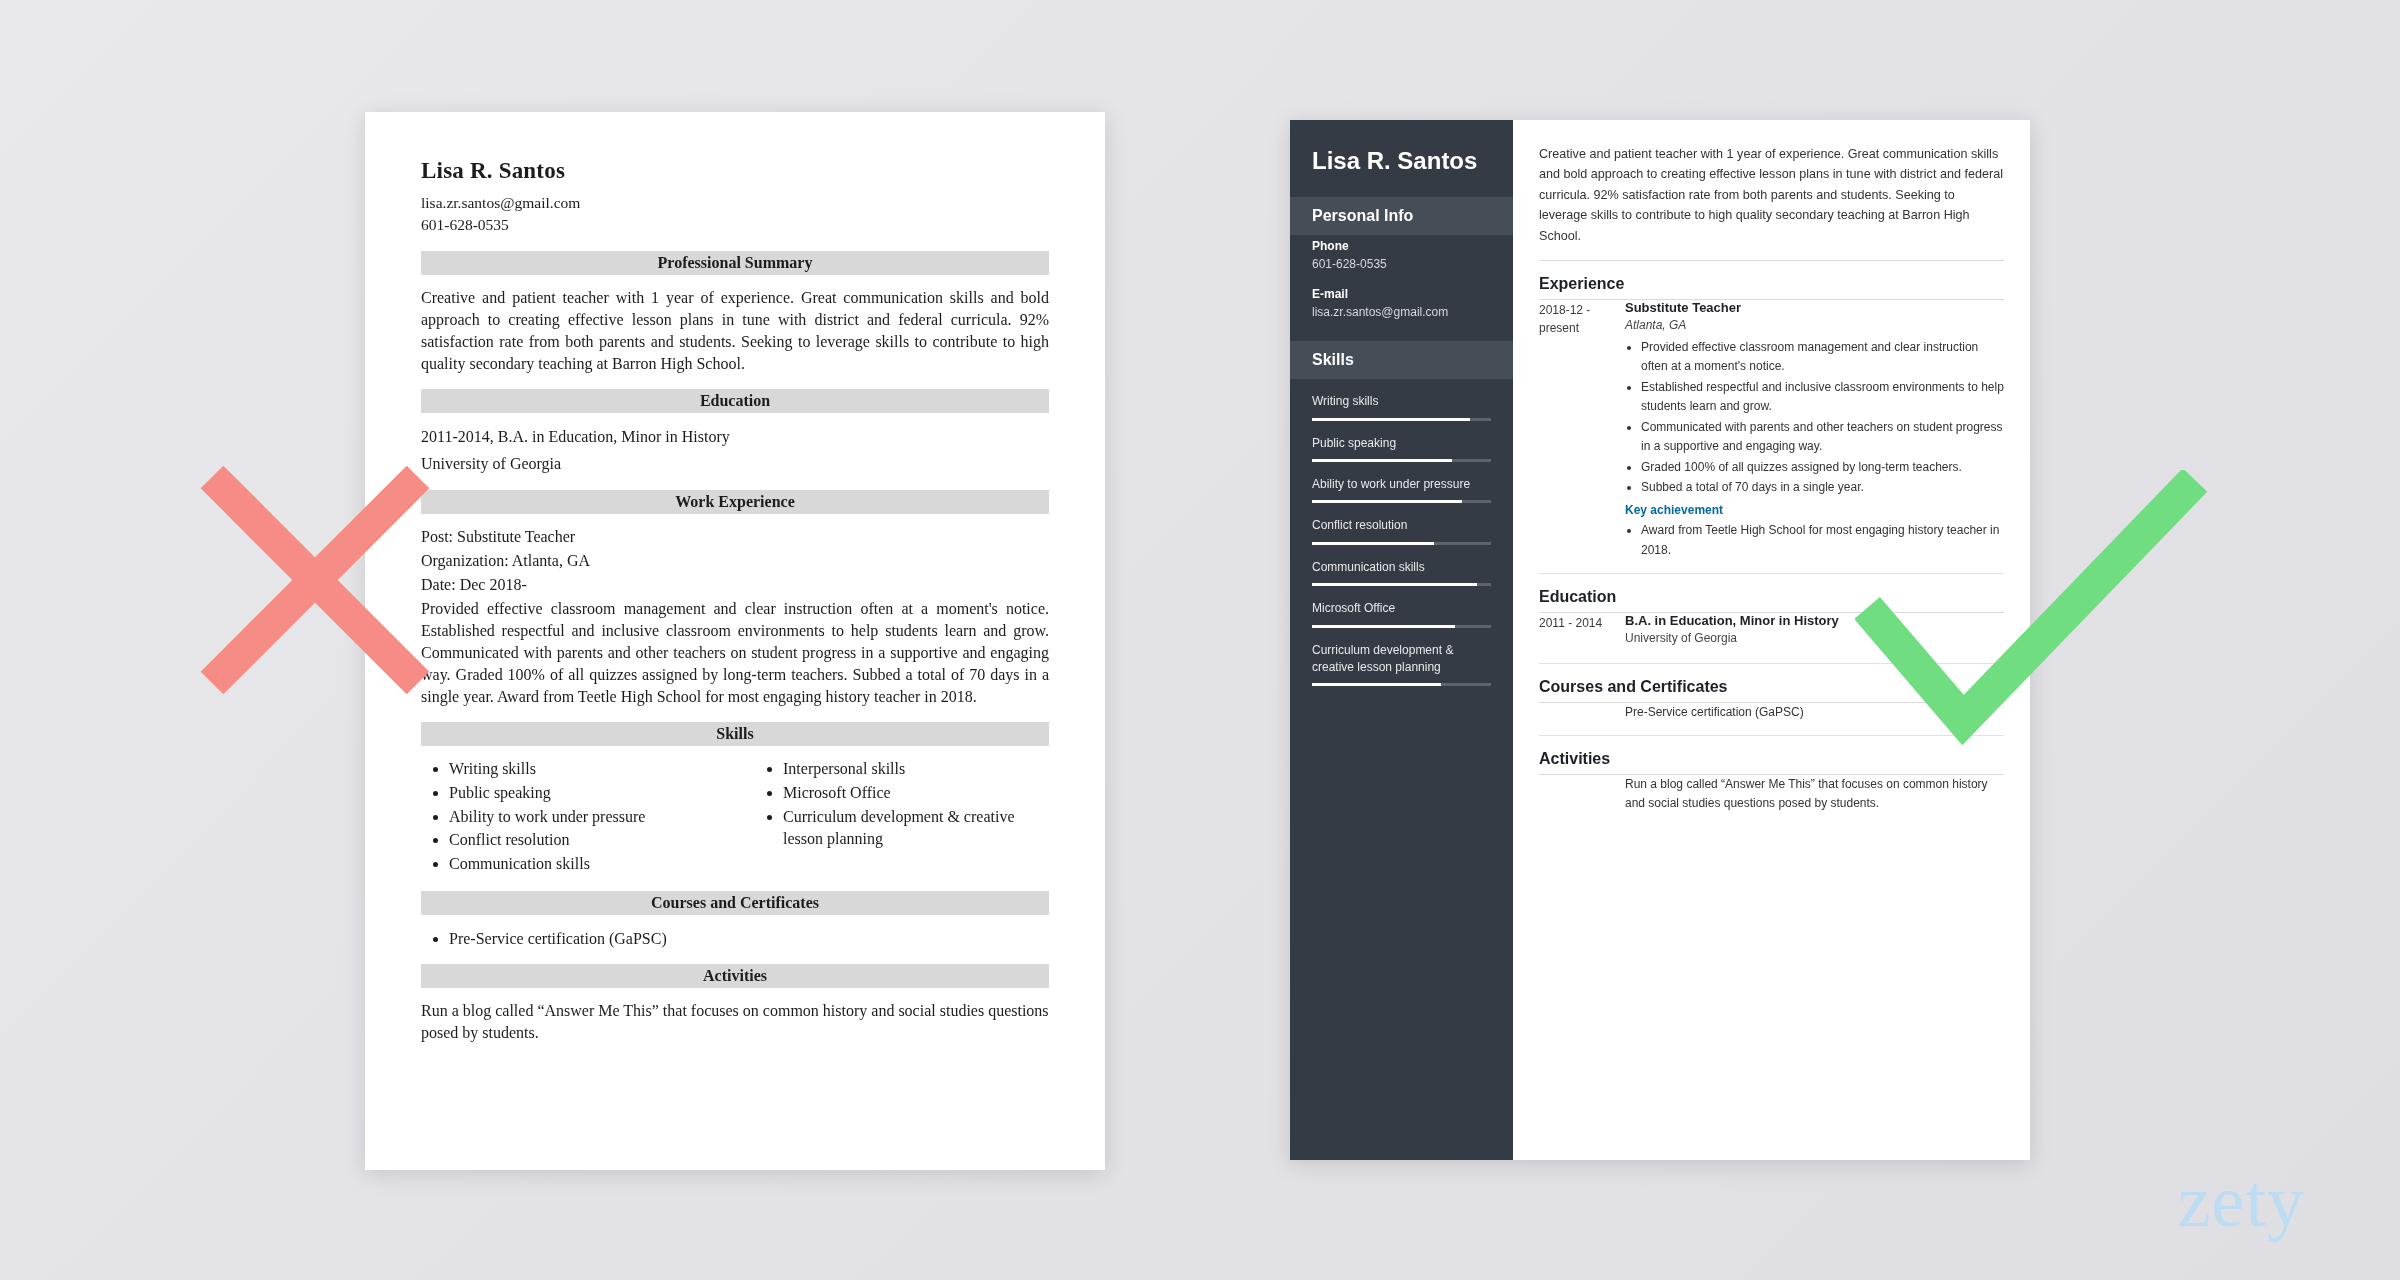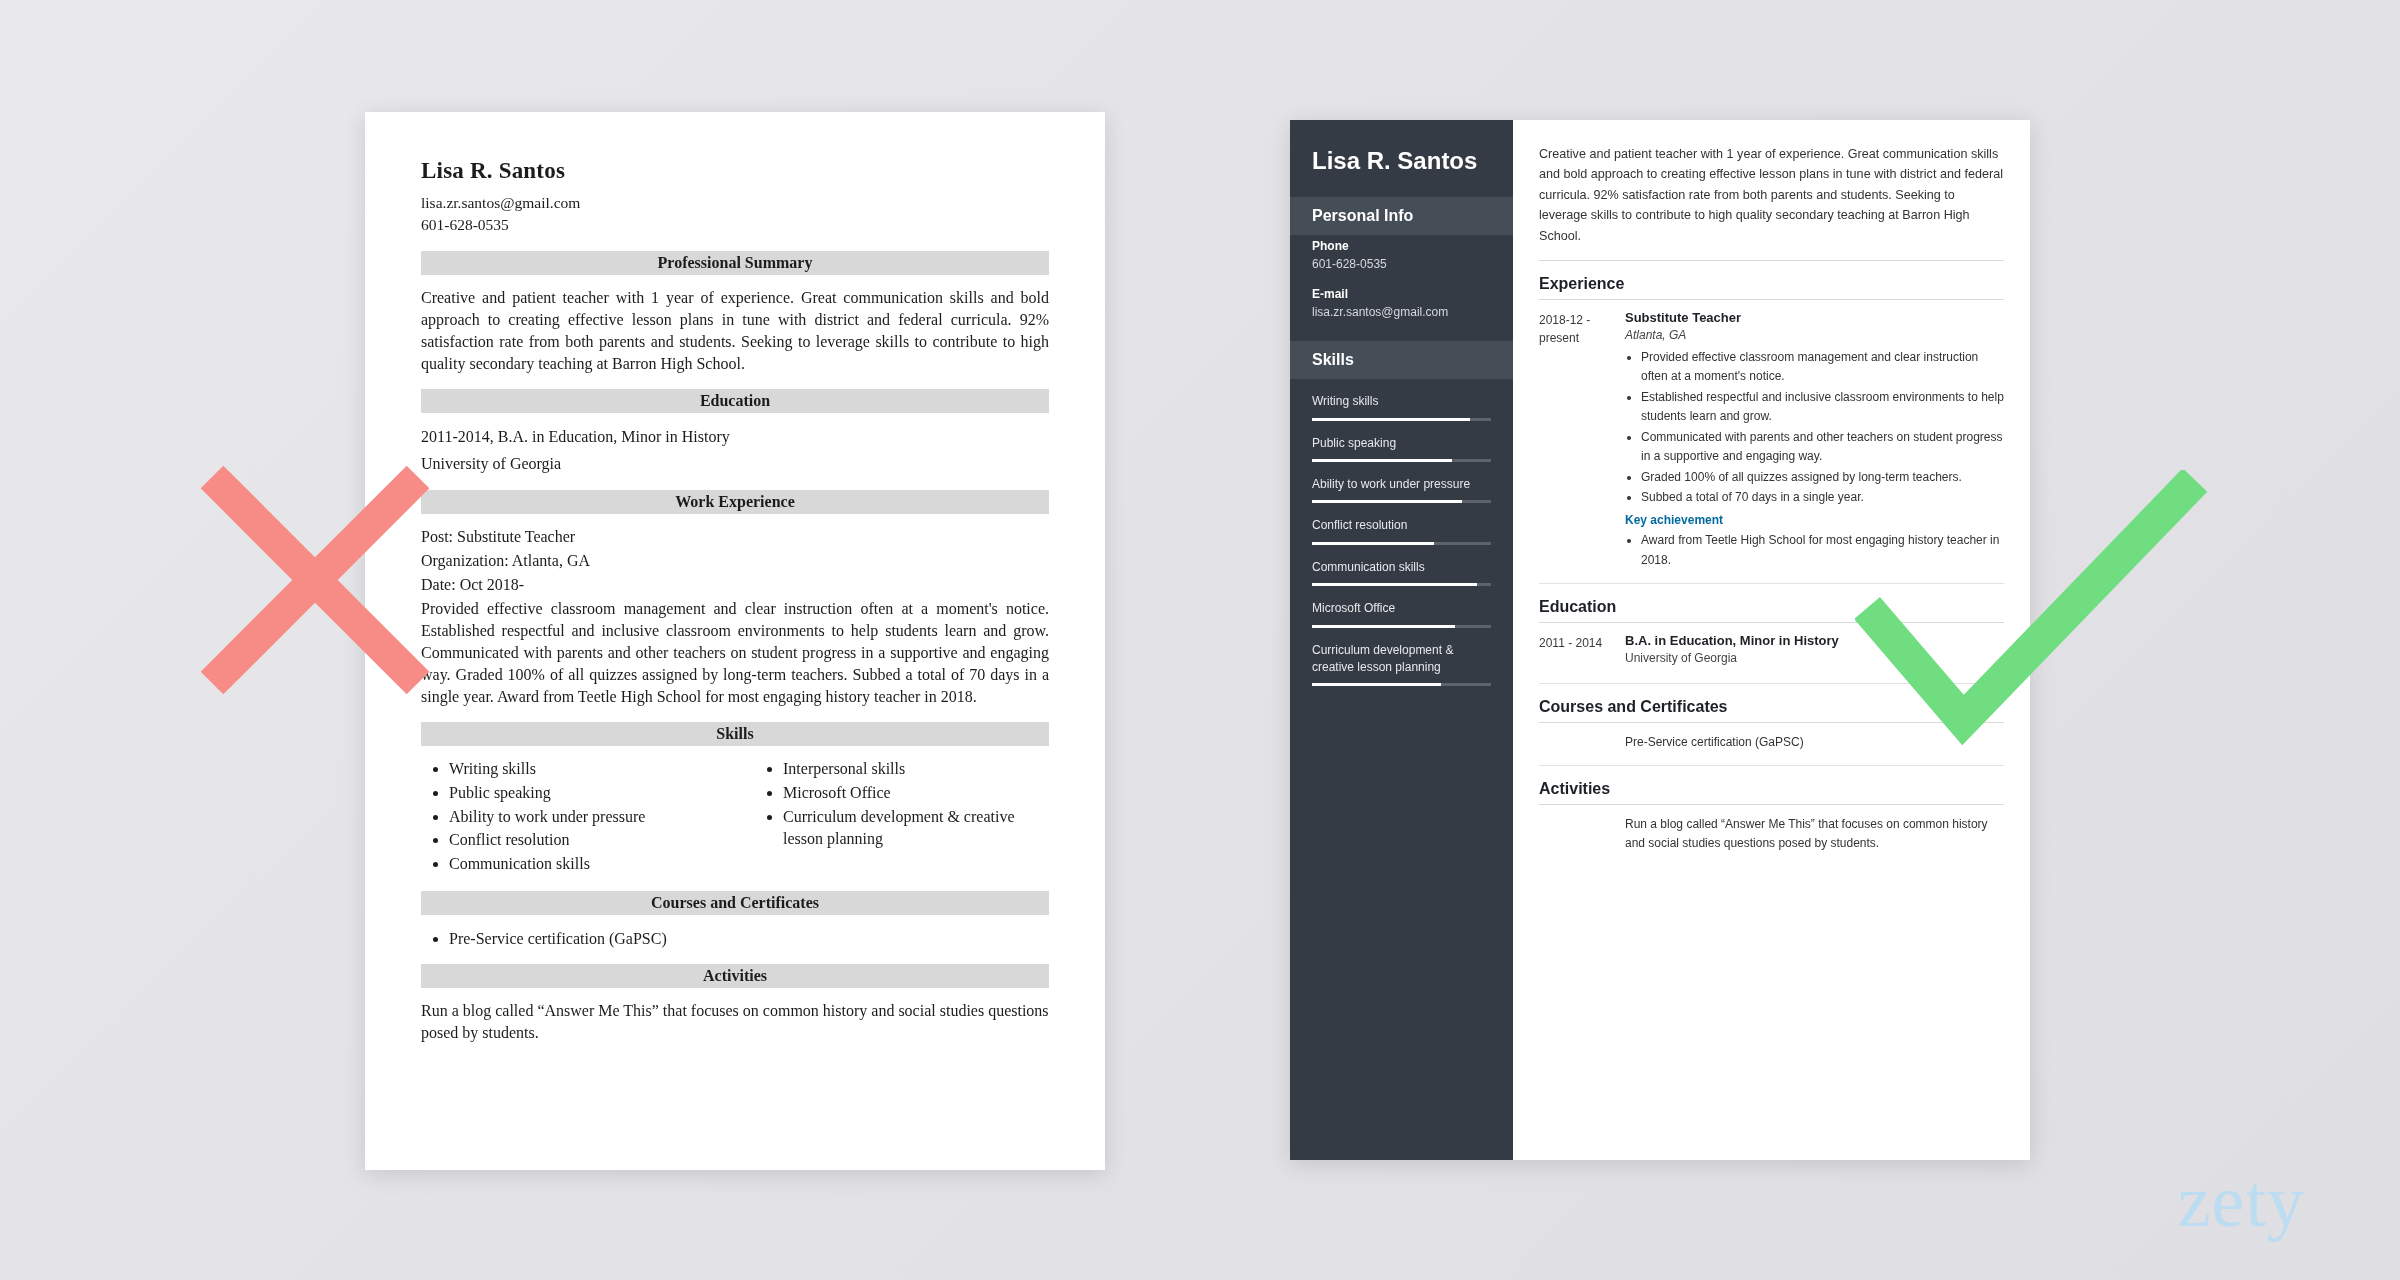--- a/index.html
+++ b/index.html
@@ -160,21 +160,21 @@
   }
   .good-sec {
     margin-top: 14px;
   }
   .good-sec-title {
     font-size: 16px;
     font-weight: bold;
     color: #1d2127;
     padding-bottom: 6px;
     border-bottom: 1px solid #d9d9d9;
-    margin-bottom: 10px;
+    margin-bottom: 0;
   }
   .entry {
     display: flex;
     gap: 8px;
     margin-bottom: 6px;
   }
   .entry-date {
     flex: 0 0 78px;
     font-size: 12px;
     color: #3a3a3a;
@@ -256,21 +256,21 @@
     <p>
       <span class="bad-lbl">Post:</span>
       <span>Substitute Teacher</span>
     </p>
     <p>
       <span class="bad-lbl">Organization:</span>
       <span>Atlanta, GA</span>
     </p>
     <p>
       <span class="bad-lbl">Date:</span>
-      <span>Oct 2018-</span>
+      <span>Dec 2018-</span>
     </p>
     <p>Provided effective classroom management and clear instruction often at a moment's notice. Established respectful and inclusive classroom environments to help students learn and grow. Communicated with parents and other teachers on student progress in a supportive and engaging way. Graded 100% of all quizzes assigned by long-term teachers. Subbed a total of 70 days in a single year. Award from Teetle High School for most engaging history teacher in 2018.</p>
   </div>
 
   <div class="bad-sec-head">Skills</div>
   <div class="bad-skills-cols">
     <ul>
       <li>Writing skills</li>
       <li>Public speaking</li>
       <li>Ability to work under pressure</li>

